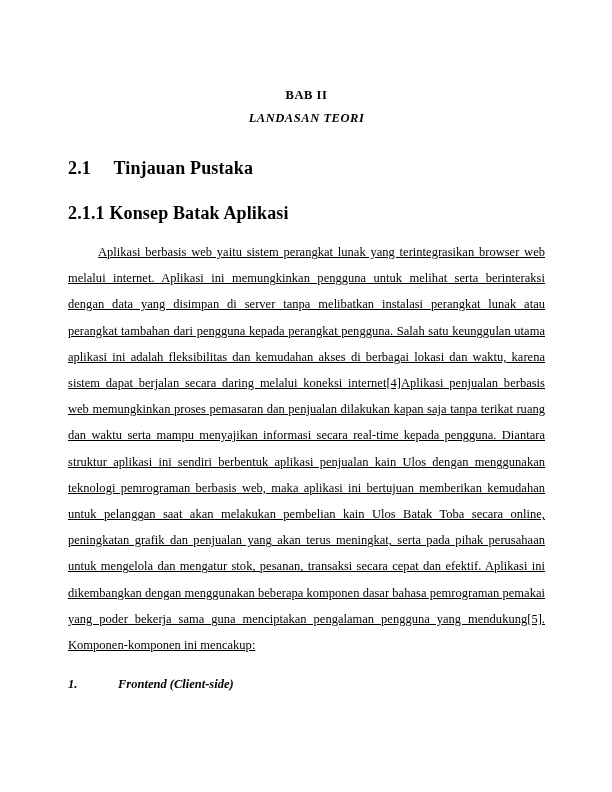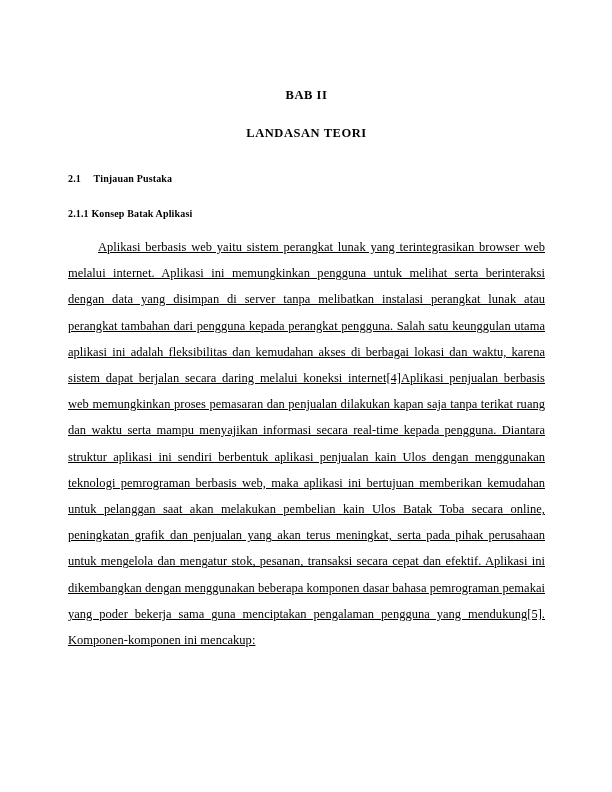--- a/index.html
+++ b/index.html
@@ -31,25 +31,26 @@
     font-weight: bold;
     font-size: 12.5px;
     letter-spacing: 0.55px;
     margin: 0;
   }
   #heading-bab {
     margin-top: 88px;
     text-align: center;
   }
   #heading-title {
-    margin-top: 23px;
+    margin-top: 8px;
+    font-style: italic;
   }
   .section-heading {
     font-weight: bold;
-    font-size: 10px;
+    font-size: 18px;
     margin: 0;
     text-align: left;
     letter-spacing: 0.15px;
     white-space: pre;
   }
   #heading-21 {
     margin-top: 32px;
   }
   #heading-211 {
     margin-top: 24px;
@@ -90,15 +91,16 @@
     <div class="chapter-heading" id="heading-bab">BAB II</div>
 
     <div class="chapter-heading" id="heading-title">LANDASAN TEORI</div>
 
     <div class="section-heading" id="heading-21">2.1  Tinjauan Pustaka</div>
 
     <div class="section-heading" id="heading-211">2.1.1 Konsep Batak Aplikasi</div>
 
     <p class="body-par" id="paragraph-main">Aplikasi berbasis web yaitu sistem perangkat lunak yang terintegrasikan browser web melalui internet. Aplikasi ini memungkinkan pengguna untuk melihat serta berinteraksi dengan data yang disimpan di server tanpa melibatkan instalasi perangkat lunak atau perangkat tambahan dari pengguna kepada perangkat pengguna. Salah satu keunggulan utama aplikasi ini adalah fleksibilitas dan kemudahan akses di berbagai lokasi dan waktu, karena sistem dapat berjalan secara daring melalui koneksi internet[4]Aplikasi penjualan berbasis web memungkinkan proses pemasaran dan penjualan dilakukan kapan saja tanpa terikat ruang dan waktu serta mampu menyajikan informasi secara real-time kepada pengguna. Diantara struktur aplikasi ini sendiri berbentuk aplikasi penjualan kain Ulos dengan menggunakan teknologi pemrograman berbasis web, maka aplikasi ini bertujuan memberikan kemudahan untuk pelanggan saat akan melakukan pembelian kain Ulos Batak Toba secara online, peningkatan grafik dan penjualan yang akan terus meningkat, serta pada pihak perusahaan untuk mengelola dan mengatur stok, pesanan, transaksi secara cepat dan efektif. Aplikasi ini dikembangkan dengan menggunakan beberapa komponen dasar bahasa pemrograman pemakai yang poder bekerja sama guna menciptakan pengalaman pengguna yang mendukung[5]. Komponen-komponen ini mencakup:</p>
 
+    <div class="list-item"><span class="list-marker">1.</span><span>		</span><span>Frontend (Client-side)</span></div>
 
   </div>
 </div>
 
 </body></html>

